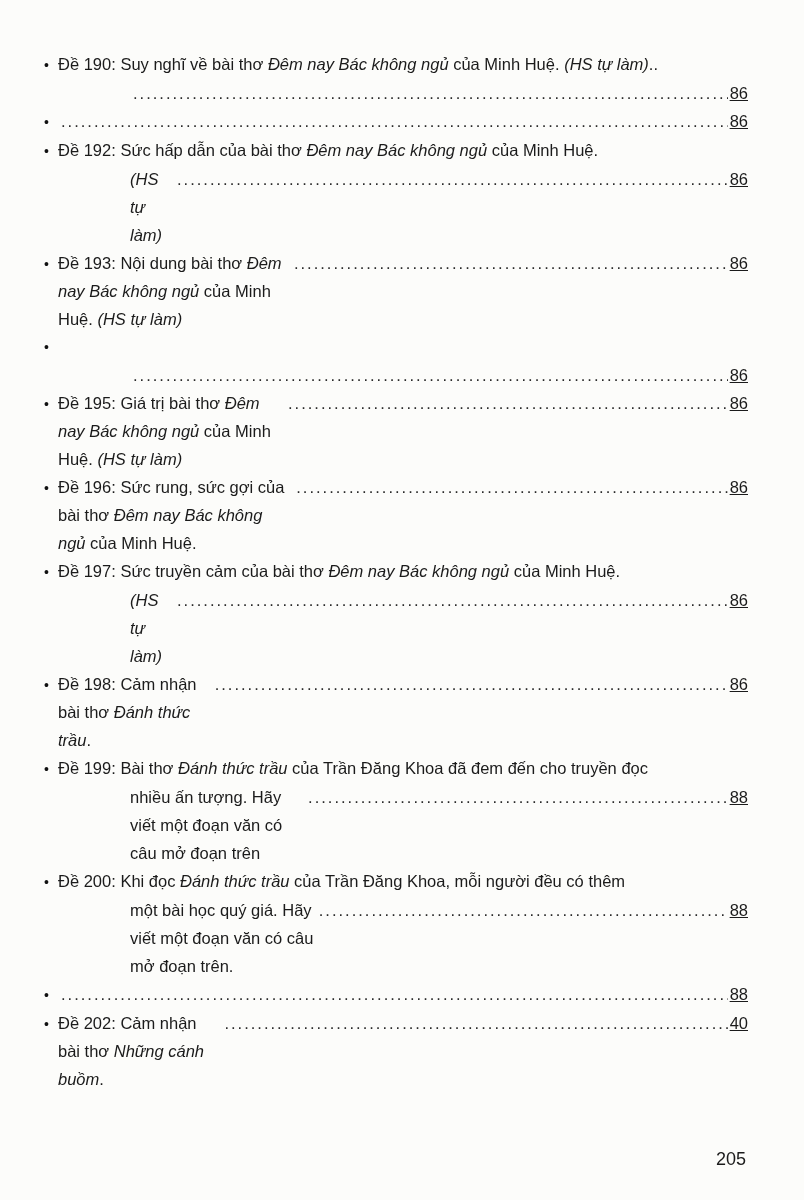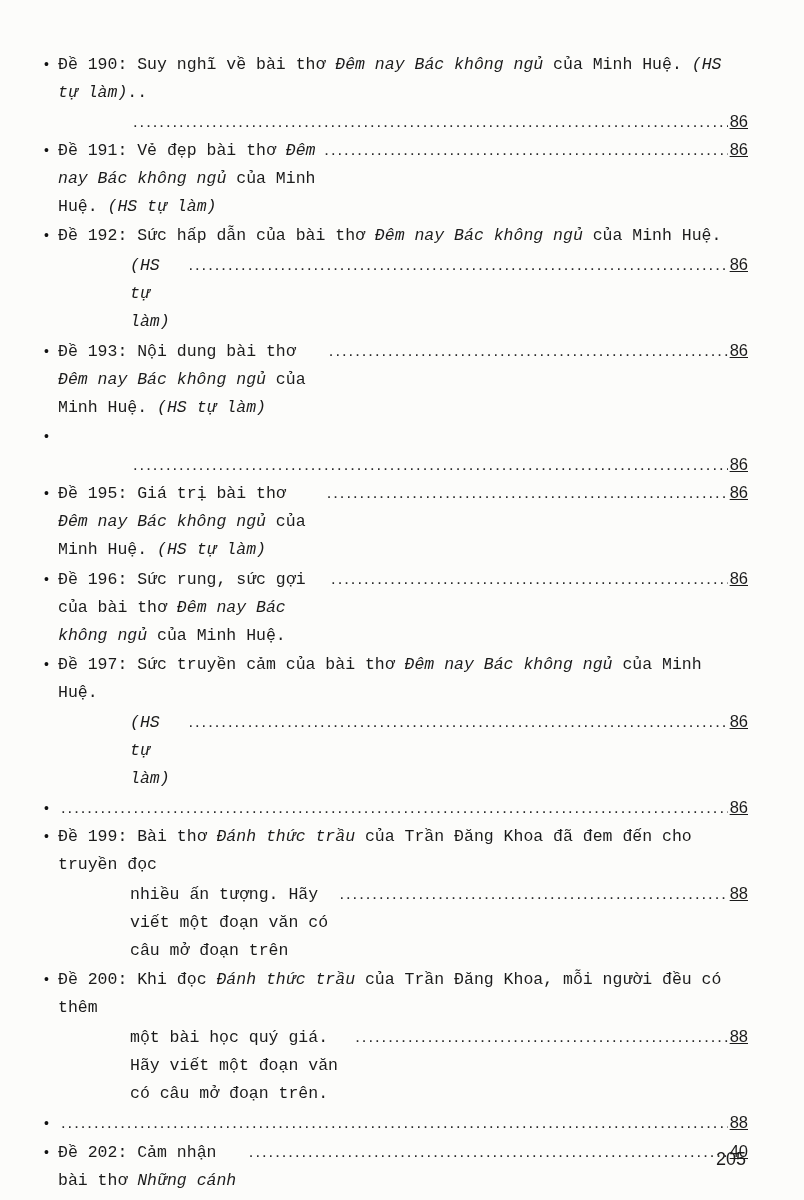--- a/index.html
+++ b/index.html
@@ -25,21 +25,21 @@
     font-size: 16.5px;
     line-height: 28px;
   }
   .line .bullet {
     flex: 0 0 14px;
     width: 14px;
     font-size: 14px;
     color: #111;
   }
   .line.cont { padding-left: 86px; }
-  .txt { white-space: pre-wrap; font-family: Liberation Mono, monospace; }
+  .txt { white-space: pre-wrap; }
   .txt em { font-style: italic; }
   .leader {
     flex: 1 1 auto;
     overflow: hidden;
     white-space: nowrap;
     min-width: 10px;
     padding: 0 3px;
     letter-spacing: 2px;
     color: #2a2a2a;
   }
@@ -68,21 +68,20 @@
         </div>
         <div class="line cont">
           <span class="txt"></span>
           <span class="leader"></span>
           <span class="pagenum">86</span>
         </div>
       </div>
       <div class="entry">
         <div class="line">
           <span class="bullet">•</span>
-          <span class="txt"><span>Đề 191: </span><span>Vẻ đẹp bài thơ </span><em>Đêm nay Bác không ngủ</em><span> của Minh Huệ. </span><em>(HS tự làm)</em></span>
           <span class="leader"></span>
           <span class="pagenum">86</span>
         </div>
       </div>
       <div class="entry">
         <div class="line">
           <span class="bullet">•</span>
           <span class="txt"><span>Đề 192: </span><span>Sức hấp dẫn của bài thơ </span><em>Đêm nay Bác không ngủ</em><span> của Minh Huệ.</span></span>
         </div>
         <div class="line cont">
@@ -132,20 +131,21 @@
         </div>
         <div class="line cont">
           <span class="txt"><em>(HS tự làm)</em></span>
           <span class="leader"></span>
           <span class="pagenum">86</span>
         </div>
       </div>
       <div class="entry">
         <div class="line">
           <span class="bullet">•</span>
+          <span class="txt"><span>Đề 198: </span><span>Cảm nhận bài thơ </span><em>Đánh thức trầu</em><span>. </span></span>
           <span class="leader"></span>
           <span class="pagenum">86</span>
         </div>
       </div>
       <div class="entry">
         <div class="line">
           <span class="bullet">•</span>
           <span class="txt"><span>Đề 199: </span><span>Bài thơ </span><em>Đánh thức trầu</em><span> của Trần Đăng Khoa đã đem đến cho truyền đọc</span></span>
         </div>
         <div class="line cont">

